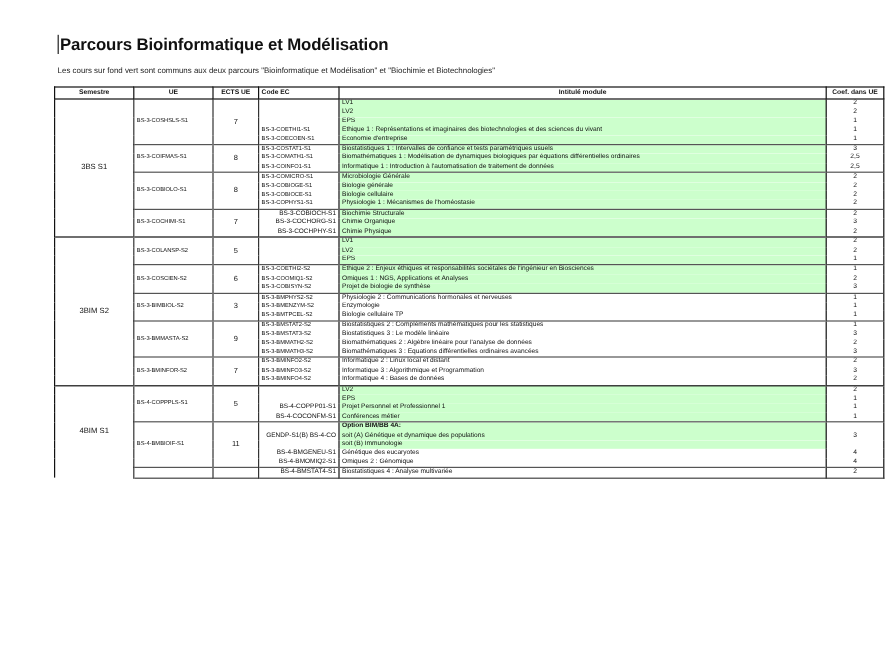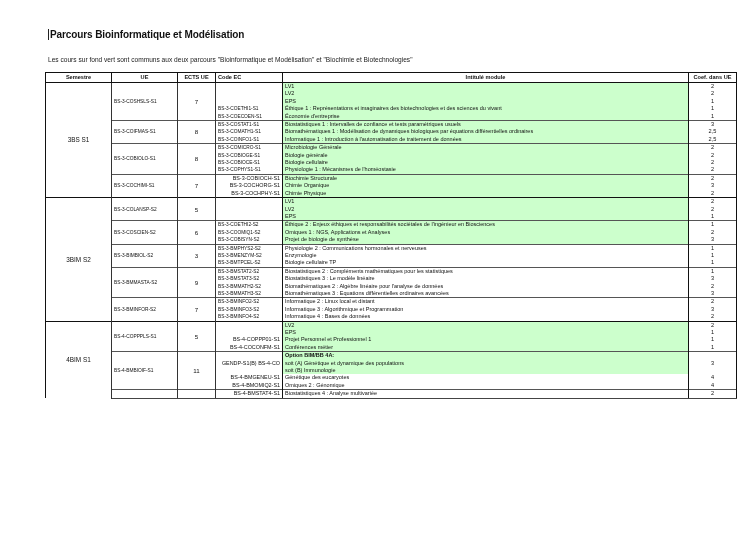--- a/index.html
+++ b/index.html
@@ -1,18 +1,18 @@
 <!DOCTYPE html>
 <html><head>
 <meta charset="utf-8">
 <style>
   html, body { margin: 0; padding: 0; background: #ffffff; }
   body { width: 744px; height: 540px; overflow: hidden; position: relative;
          font-family: "Liberation Sans", sans-serif; color: #111; }
-  .title { position: absolute; left: 48px; top: 29px; font-size: 10px; font-weight: bold;
+  .title { position: absolute; left: 48px; top: 29px; font-size: 14px; font-weight: bold;
            border-left: 1px solid #222; padding-left: 1px; letter-spacing: -0.1px; text-align: right; }
   .subtitle { position: absolute; left: 48px; top: 56px; font-size: 6.6px; color: #222; }
   table.grid { position: absolute; left: 45px; top: 72px; border-collapse: collapse;
                table-layout: fixed; font-size: 5.4px; }
   table.grid td, table.grid th { padding: 0 2px; height: 7.4px; line-height: 7.4px;
                white-space: nowrap; overflow: hidden; }
   table.grid th { font-weight: bold; font-size: 5.6px; border: 1.2px solid #111;
                   height: 9px; line-height: 9px; background: #fff; }
   col.c-sem { width: 66px; } col.c-ue { width: 66px; } col.c-ects { width: 38px; }
   col.c-ec { width: 67px; } col.c-mod { width: 406px; } col.c-coef { width: 48px; }

